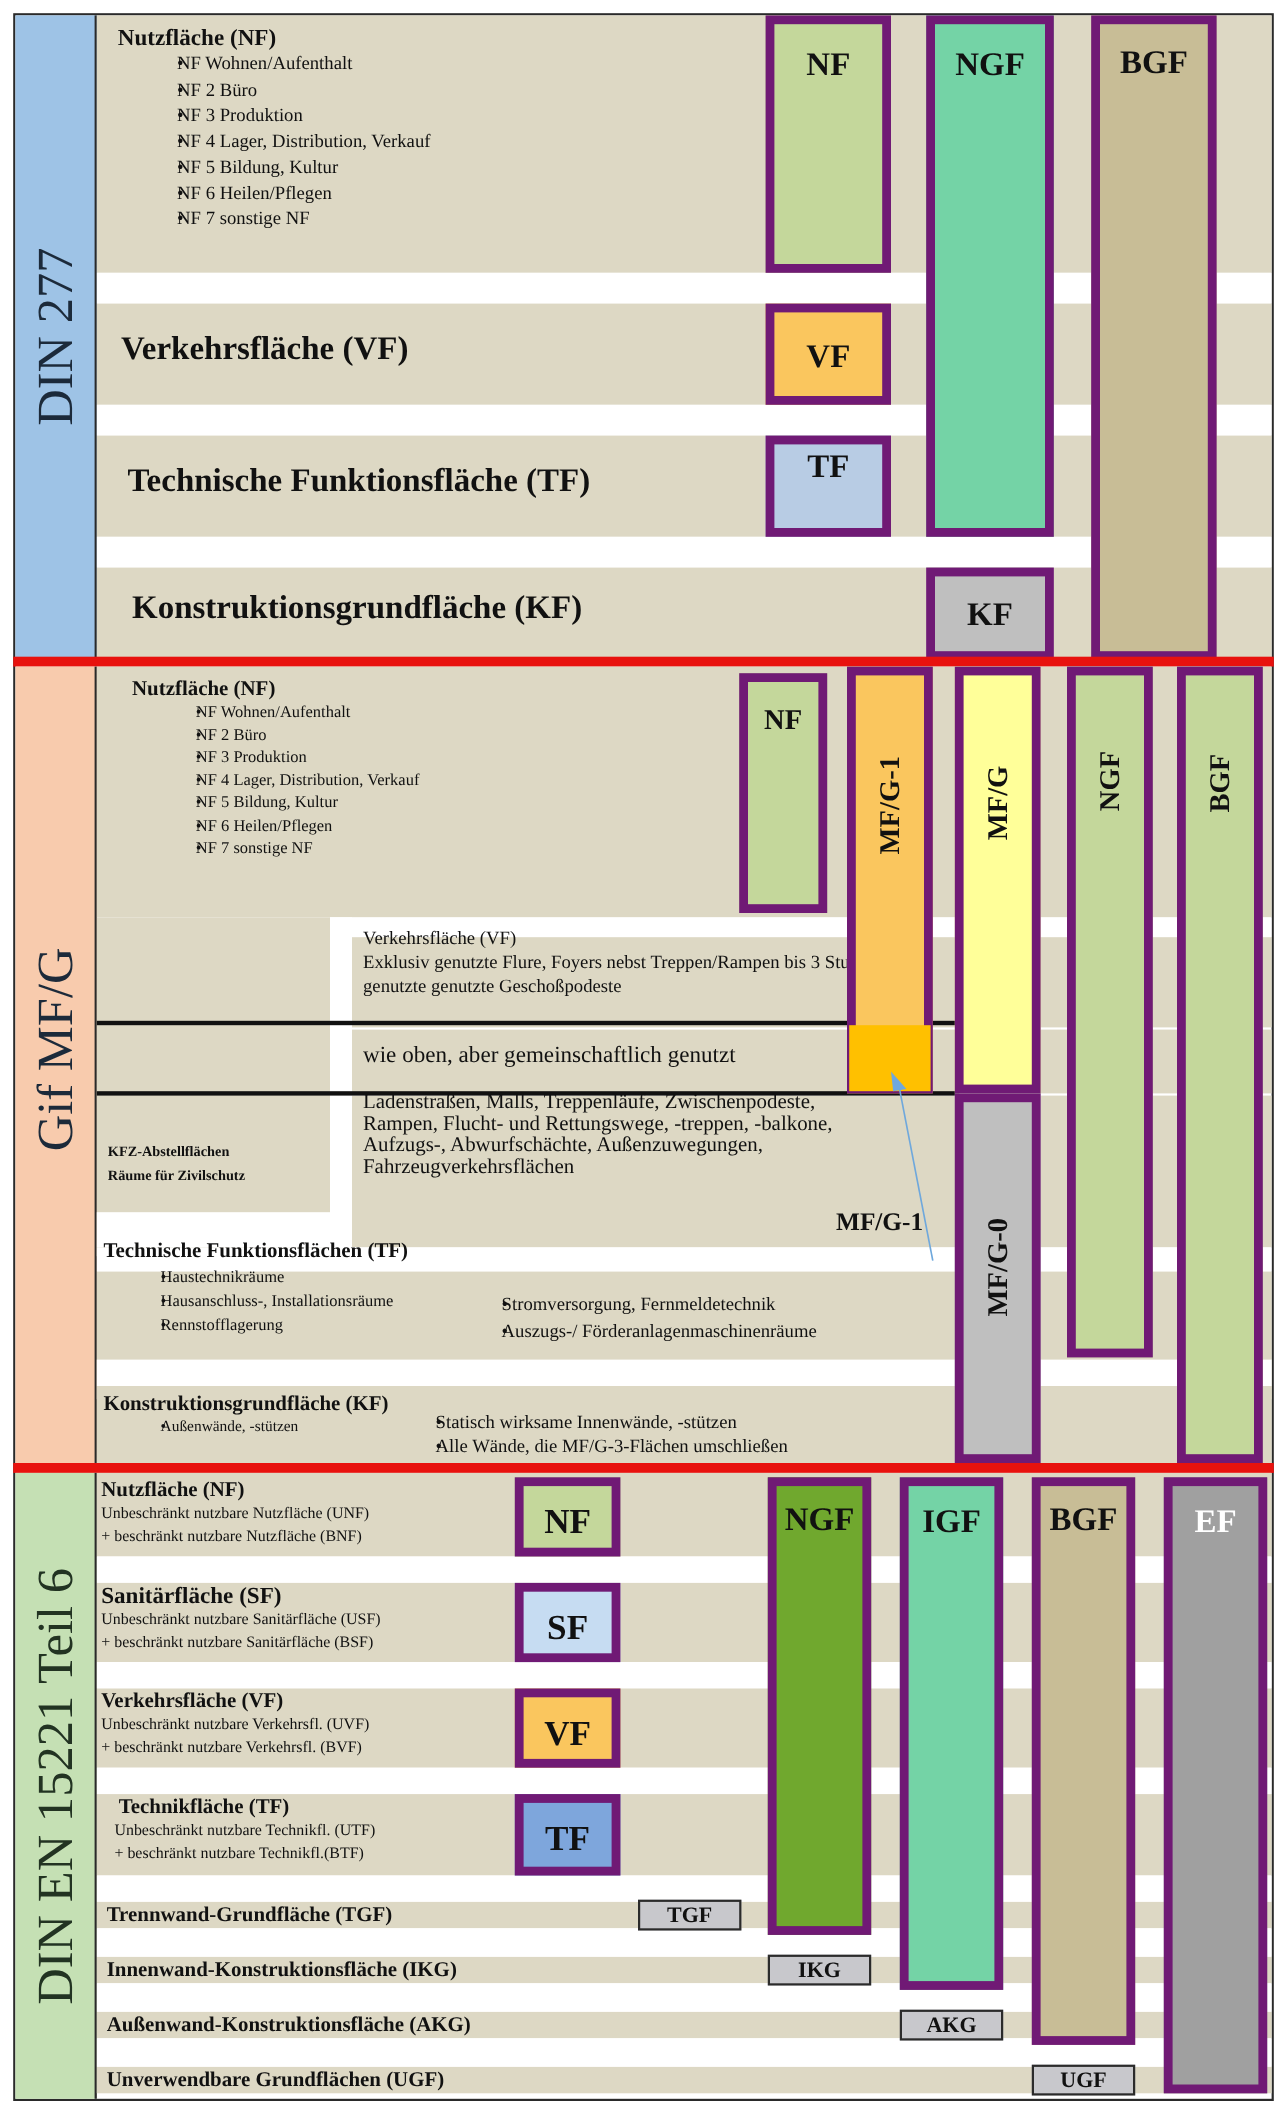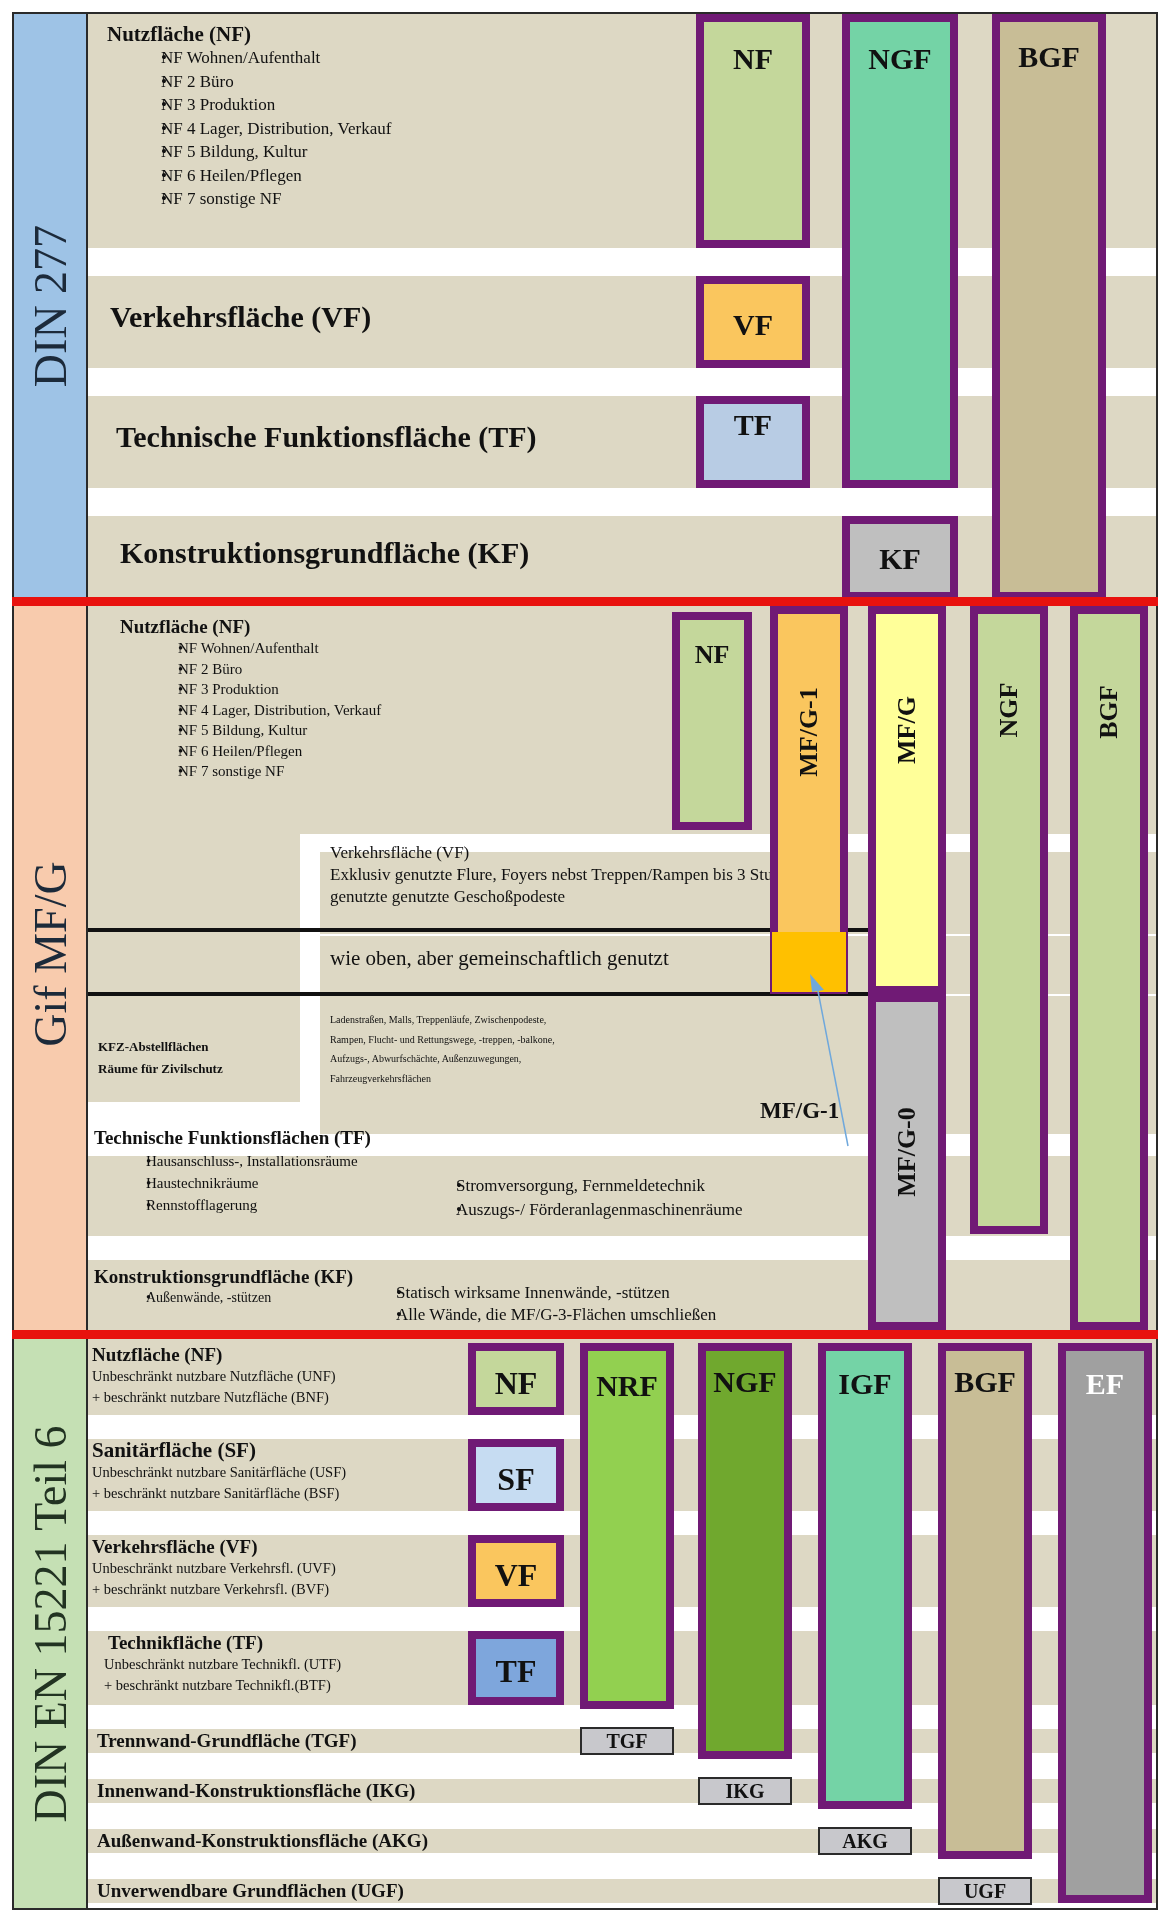--- a/index.html
+++ b/index.html
@@ -121,32 +121,32 @@
     <div>Verkehrsfläche (VF)</div>
     <div style="white-space:nowrap;">Exklusiv genutzte Flure, Foyers nebst Treppen/Rampen bis 3 Stufen,</div>
     <div>genutzte genutzte Geschoßpodeste</div>
   </div>
   <div class="abs" style="left:330px;top:340px;font-size:21px;">wie oben, aber gemeinschaftlich genutzt</div>
 
   <div class="abs" style="left:98px;top:430px;font-size:13px;line-height:22px;font-weight:bold;">
     <div>KFZ-Abstellflächen</div>
     <div>Räume für Zivilschutz</div>
   </div>
-  <div class="abs" style="left:330px;top:404px;font-size:10px;line-height:19.5px;white-space:nowrap;">
+  <div class="abs" style="left:330px;top:386px;font-size:19px;line-height:19.5px;white-space:nowrap;">
     <div>Ladenstraßen, Malls,  Treppenläufe, Zwischenpodeste,</div>
     <div>Rampen,  Flucht- und Rettungswege, -treppen, -balkone,</div>
     <div>Aufzugs-, Abwurfschächte, Außenzuwegungen,</div>
     <div>Fahrzeugverkehrsflächen</div>
   </div>
 
   <div class="abs" style="left:94px;top:520px;width:780px;">
     <div class="t-bold" style="font-size:19px;line-height:24px;">Technische Funktionsflächen (TF)</div>
     <ul class="bul" style="font-size:15px;line-height:22px;">
+      <li style="padding-left:52px;"><span>Haustechnikräume</span></li>
       <li style="padding-left:52px;"><span>Hausanschluss-, Installationsräume</span></li>
-      <li style="padding-left:52px;"><span>Haustechnikräume</span></li>
       <li style="padding-left:52px;"><span>Rennstofflagerung</span></li>
     </ul>
   </div>
   <ul class="abs bul" style="left:418px;top:568px;font-size:17px;line-height:24px;">
     <li style="padding-left:38px;"><span>Stromversorgung, Fernmeldetechnik</span></li>
     <li style="padding-left:38px;"><span>Auszugs-/ Förderanlagenmaschinenräume</span></li>
   </ul>
 
   <div class="abs" style="left:94px;top:660px;width:500px;">
     <div class="t-bold" style="font-size:19px;line-height:22px;">Konstruktionsgrundfläche (KF)</div>
@@ -240,23 +240,20 @@
   <div class="abs bar" style="left:468px;top:100px;width:96px;height:72px;background:#c6dcf2;">
     <span class="barlabel" style="top:14px;font-size:32px;">SF</span>
   </div>
   <div class="abs bar" style="left:468px;top:196px;width:96px;height:72px;background:#fac65e;">
     <span class="barlabel" style="top:14px;font-size:32px;">VF</span>
   </div>
   <div class="abs bar" style="left:468px;top:292px;width:96px;height:74px;background:#7ea6dc;">
     <span class="barlabel" style="top:14px;font-size:32px;">TF</span>
   </div>
 
-  <div class="abs bar" style="left:580px;top:4px;width:94px;height:366px;background:#92d050;">
-    <span class="barlabel" style="top:18px;font-size:30px;">NRF</span>
-  </div>
   <div class="abs bar" style="left:698px;top:4px;width:94px;height:416px;background:#70a82e;">
     <span class="barlabel" style="top:14px;font-size:30px;">NGF</span>
   </div>
   <div class="abs bar" style="left:818px;top:4px;width:94px;height:466px;background:#74d3a6;">
     <span class="barlabel" style="top:16px;font-size:30px;">IGF</span>
   </div>
   <div class="abs bar" style="left:938px;top:4px;width:94px;height:516px;background:#c8bd96;">
     <span class="barlabel" style="top:14px;font-size:30px;">BGF</span>
   </div>
   <div class="abs bar" style="left:1058px;top:4px;width:94px;height:560px;background:#a0a0a0;">

